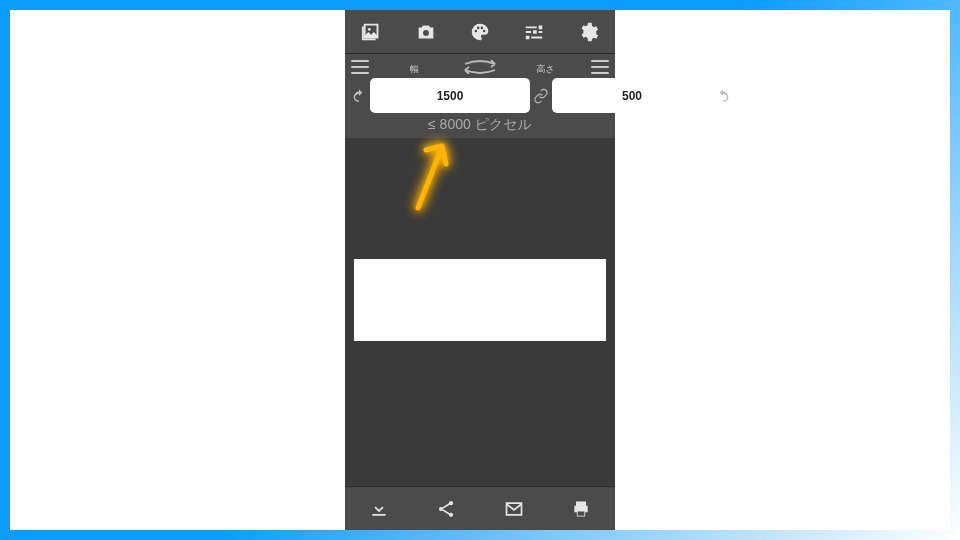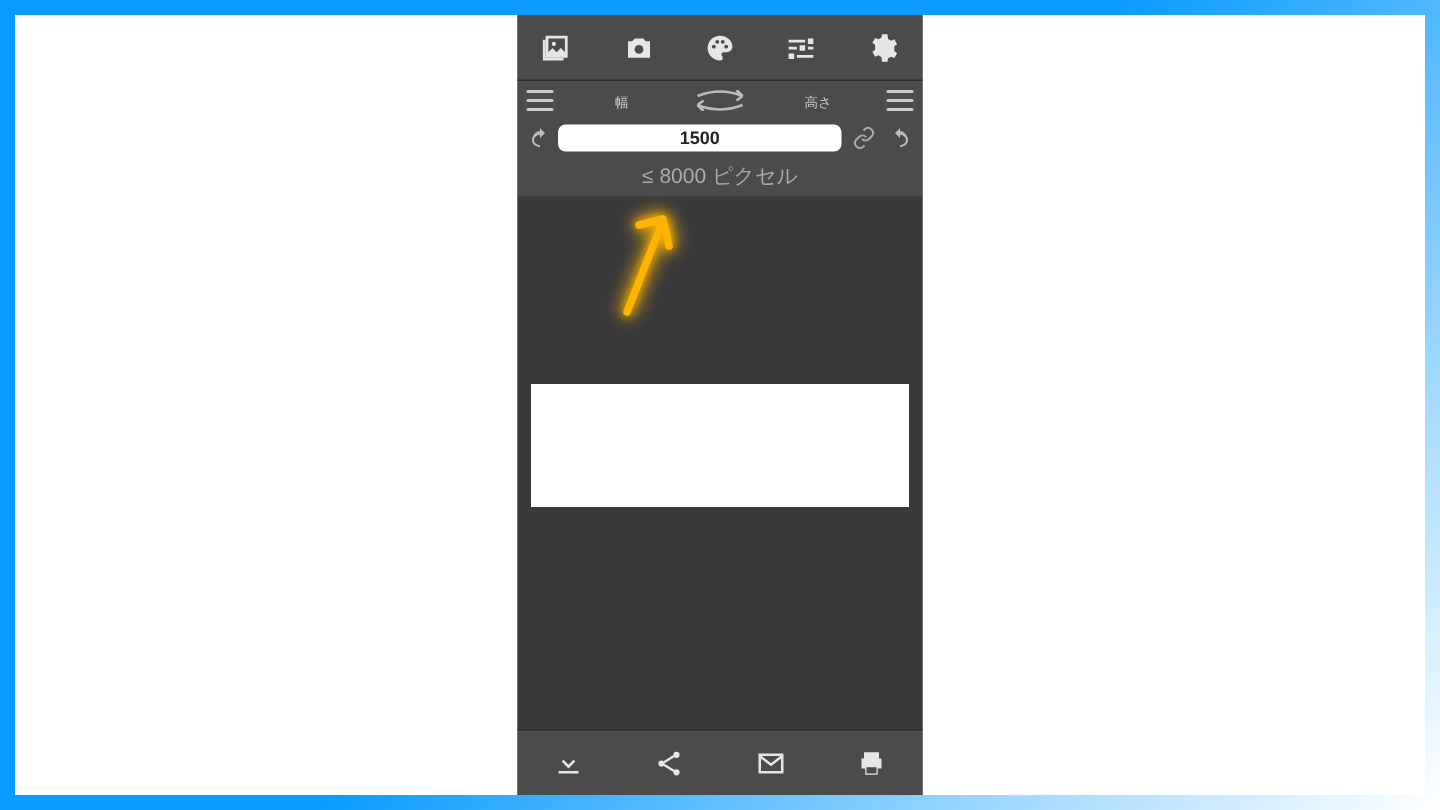--- a/index.html
+++ b/index.html
@@ -93,21 +93,21 @@
     margin-top: 2px;
   }
   .undo, .redo {
     width: 18px; height: 28px;
     display:flex; align-items:center; justify-content:center;
     cursor:pointer;
   }
   .undo svg, .redo svg { fill:#bbb; width:16px; height:16px; }
   .dim-input {
     flex: 1;
-    height: 18px;
+    height: 35px;
     background: #fff;
     border-radius: 5px;
     border: none;
     text-align: center;
     font-size: 12px;
     font-weight: 700;
     color: #222;
   }
   .link-btn {
     width: 24px; height: 24px;
@@ -233,20 +233,21 @@
             <svg viewBox="0 0 24 24">
                 <path d="M12 5V2L7 7l5 5V9c3 0 6 2 6 5s-3 5-6 5v2c4 0 8-3 8-7s-4-9-8-9z" transform="scale(-1,1) translate(-24,0)"></path>
               </svg>
           </div>
           <input class="dim-input" value="1500" style="">
           <div class="link-btn">
             <svg viewBox="0 0 24 24">
                 <path d="M10 13a5 5 0 0 0 7 0l3-3a5 5 0 0 0-7-7l-1.5 1.5M14 11a5 5 0 0 0-7 0l-3 3a5 5 0 0 0 7 7l1.5-1.5" fill="none" stroke="#aaa" stroke-width="2"></path>
               </svg>
           </div>
+          <input class="dim-input" value="500" style="">
           <div class="redo">
             <svg viewBox="0 0 24 24">
                 <path d="M12 5V2l5 5-5 5V9c-3 0-6 2-6 5s3 5 6 5v2c-4 0-8-3-8-7s4-9 8-9z" transform="scale(-1,1) translate(-24,0)"></path>
               </svg>
           </div>
         </div>
         <div class="dim-hint">≤ 8000 ピクセル</div>
       </div>
 
       <div class="canvas-area">

